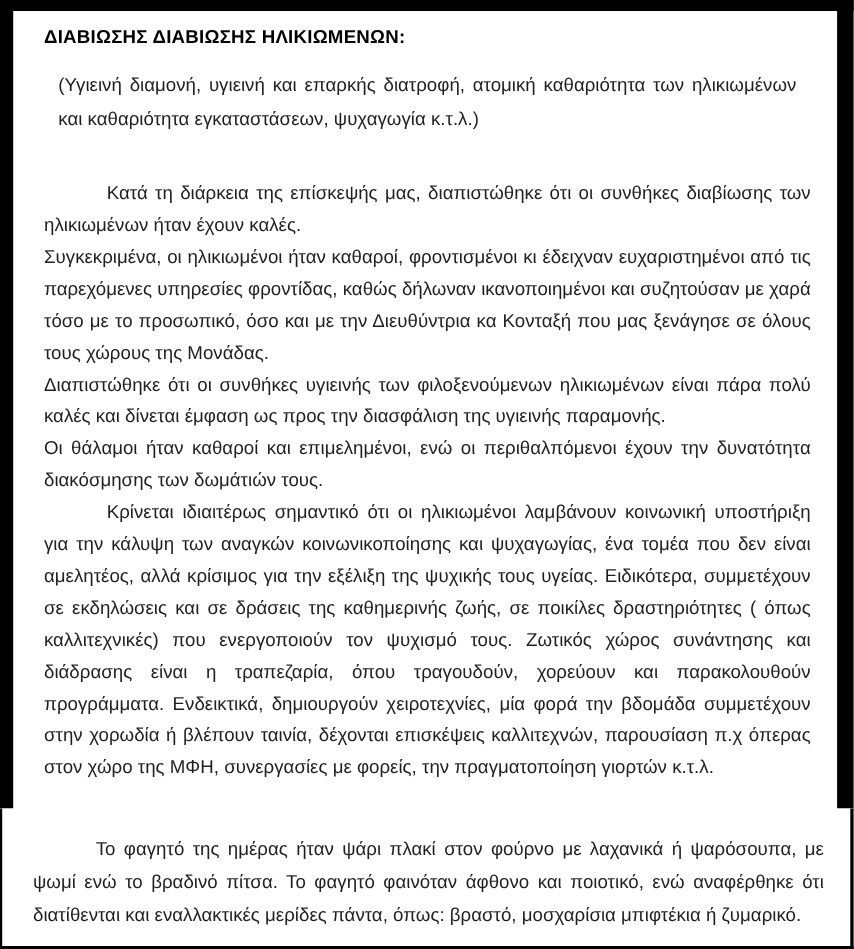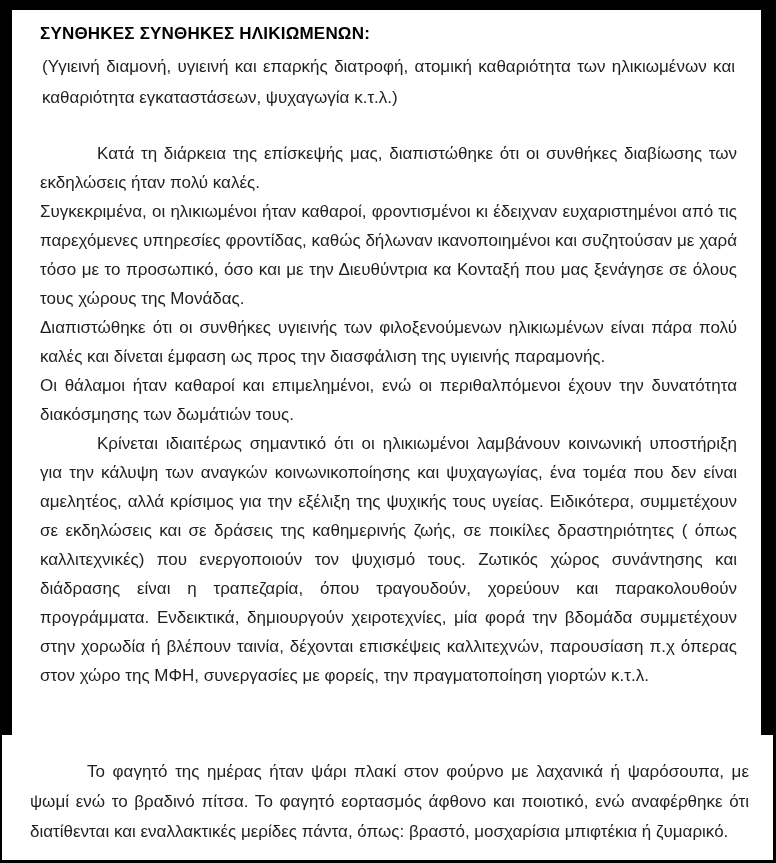--- a/index.html
+++ b/index.html
@@ -33,21 +33,21 @@
     font-size: 17px;
     font-weight: bold;
     color: #000000;
     line-height: 31px;
     margin: 0;
     letter-spacing: 0.2px;
   }
   .doc-subtitle {
     font-size: 17px;
     line-height: 31px;
-    margin: 2px;
+    margin: 13px;
     text-align: justify;
   }
   .spacer {
     height: 24px;
   }
   .body-text p {
     font-size: 17px;
     line-height: 29px;
     margin: 0;
     text-align: justify;
@@ -73,29 +73,29 @@
     font-size: 17px;
     line-height: 30px;
     margin: 0;
     text-align: justify;
   }
 </style>
 </head>
 <body>
 
 <div class="main-box">
-  <h1 class="doc-title">ΣΥΝΘΗΚΕΣ ΣΥΝΘΗΚΕΣ ΗΛΙΚΙΩΜΕΝΩΝ:</h1>
+  <h1 class="doc-title">ΔΙΑΒΙΩΣΗΣ ΔΙΑΒΙΩΣΗΣ ΗΛΙΚΙΩΜΕΝΩΝ:</h1>
   <p class="doc-subtitle">(Υγιεινή διαμονή,  υγιεινή και επαρκής διατροφή, ατομική καθαριότητα των ηλικιωμένων και καθαριότητα εγκαταστάσεων, ψυχαγωγία κ.τ.λ.)</p>
 
   <div class="spacer"></div>
 
   <div class="body-text">
-    <p class="indent">Κατά τη διάρκεια της επίσκεψής μας, διαπιστώθηκε ότι οι συνθήκες διαβίωσης των εκδηλώσεις  ήταν πολύ καλές.</p>
+    <p class="indent">Κατά τη διάρκεια της επίσκεψής μας, διαπιστώθηκε ότι οι συνθήκες διαβίωσης των ηλικιωμένων  ήταν έχουν καλές.</p>
     <p>Συγκεκριμένα, οι ηλικιωμένοι ήταν καθαροί, φροντισμένοι κι έδειχναν ευχαριστημένοι από τις παρεχόμενες υπηρεσίες φροντίδας, καθώς δήλωναν ικανοποιημένοι και συζητούσαν με χαρά τόσο με το προσωπικό, όσο και με την Διευθύντρια κα Κονταξή που μας ξενάγησε σε όλους τους χώρους της Μονάδας.</p>
     <p>Διαπιστώθηκε ότι οι συνθήκες υγιεινής των φιλοξενούμενων ηλικιωμένων είναι πάρα πολύ καλές και δίνεται έμφαση ως προς την διασφάλιση της υγιεινής παραμονής.</p>
     <p>Οι θάλαμοι ήταν καθαροί και επιμελημένοι, ενώ οι περιθαλπόμενοι  έχουν την δυνατότητα διακόσμησης  των δωμάτιών τους.</p>
     <p class="indent">Κρίνεται ιδιαιτέρως σημαντικό ότι οι ηλικιωμένοι  λαμβάνουν κοινωνική υποστήριξη  για την κάλυψη των αναγκών κοινωνικοποίησης και ψυχαγωγίας, ένα τομέα που δεν είναι αμελητέος, αλλά κρίσιμος για την εξέλιξη της ψυχικής τους υγείας. Ειδικότερα,  συμμετέχουν σε εκδηλώσεις και σε δράσεις της καθημερινής ζωής, σε ποικίλες δραστηριότητες ( όπως καλλιτεχνικές) που ενεργοποιούν τον ψυχισμό τους. Ζωτικός χώρος συνάντησης και διάδρασης είναι η τραπεζαρία, όπου τραγουδούν, χορεύουν και παρακολουθούν προγράμματα. Ενδεικτικά, δημιουργούν  χειροτεχνίες, μία φορά την βδομάδα συμμετέχουν στην χορωδία ή βλέπουν ταινία, δέχονται  επισκέψεις καλλιτεχνών, παρουσίαση π.χ  όπερας στον χώρο της ΜΦΗ, συνεργασίες με φορείς,  την πραγματοποίηση γιορτών  κ.τ.λ.</p>
   </div>
 </div>
 
 <div class="footer-box">
-  <p class="indent">Το φαγητό της ημέρας ήταν ψάρι πλακί στον φούρνο με λαχανικά  ή ψαρόσουπα, με ψωμί  ενώ το βραδινό πίτσα. Το φαγητό εορτασμός άφθονο και ποιοτικό, ενώ αναφέρθηκε ότι διατίθενται  και εναλλακτικές μερίδες πάντα, όπως: βραστό, μοσχαρίσια μπιφτέκια ή ζυμαρικό.</p>
+  <p class="indent">Το φαγητό της ημέρας ήταν ψάρι πλακί στον φούρνο με λαχανικά  ή ψαρόσουπα, με ψωμί  ενώ το βραδινό πίτσα. Το φαγητό φαινόταν άφθονο και ποιοτικό, ενώ αναφέρθηκε ότι διατίθενται  και εναλλακτικές μερίδες πάντα, όπως: βραστό, μοσχαρίσια μπιφτέκια ή ζυμαρικό.</p>
 </div>
 
 </body></html>

